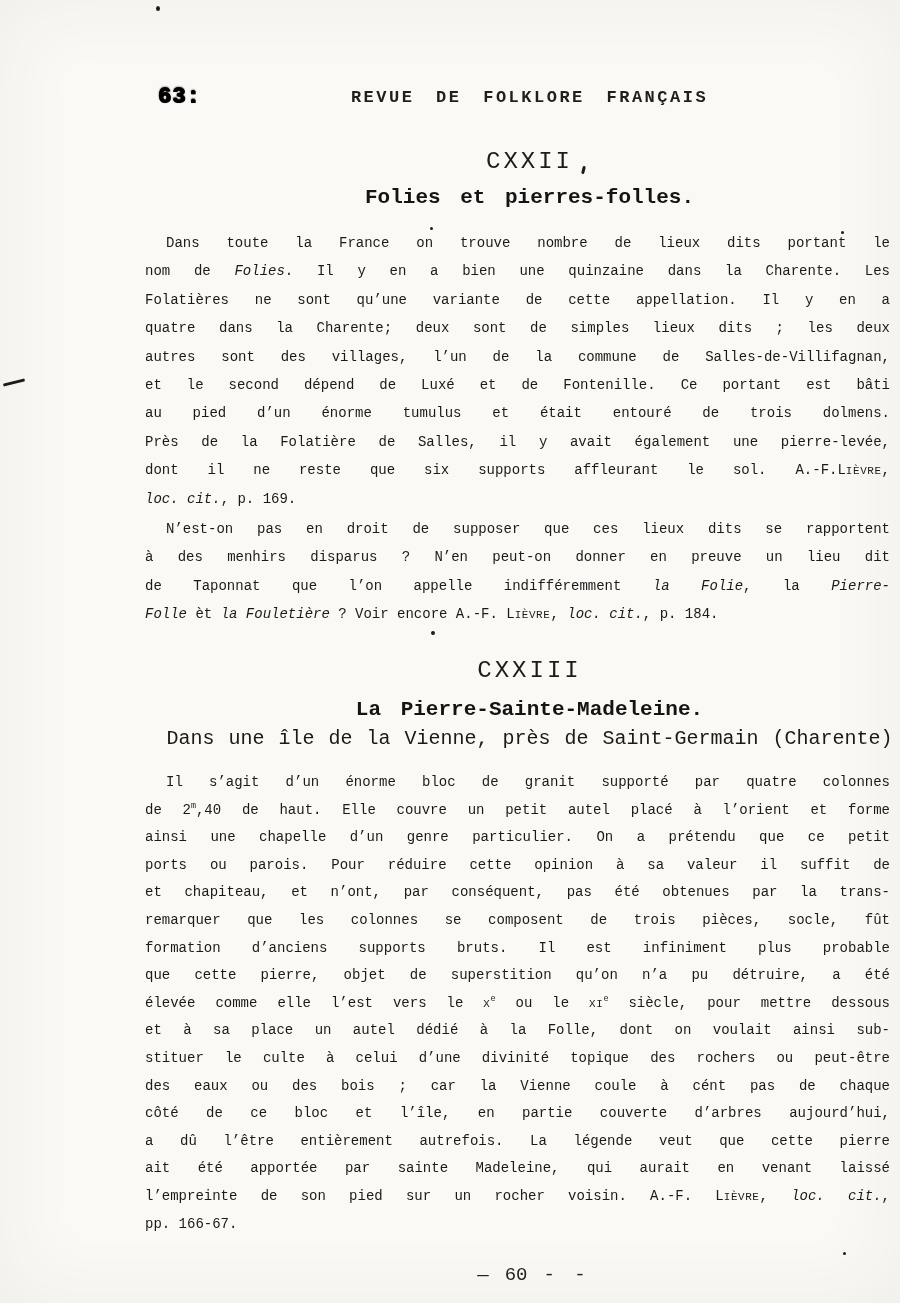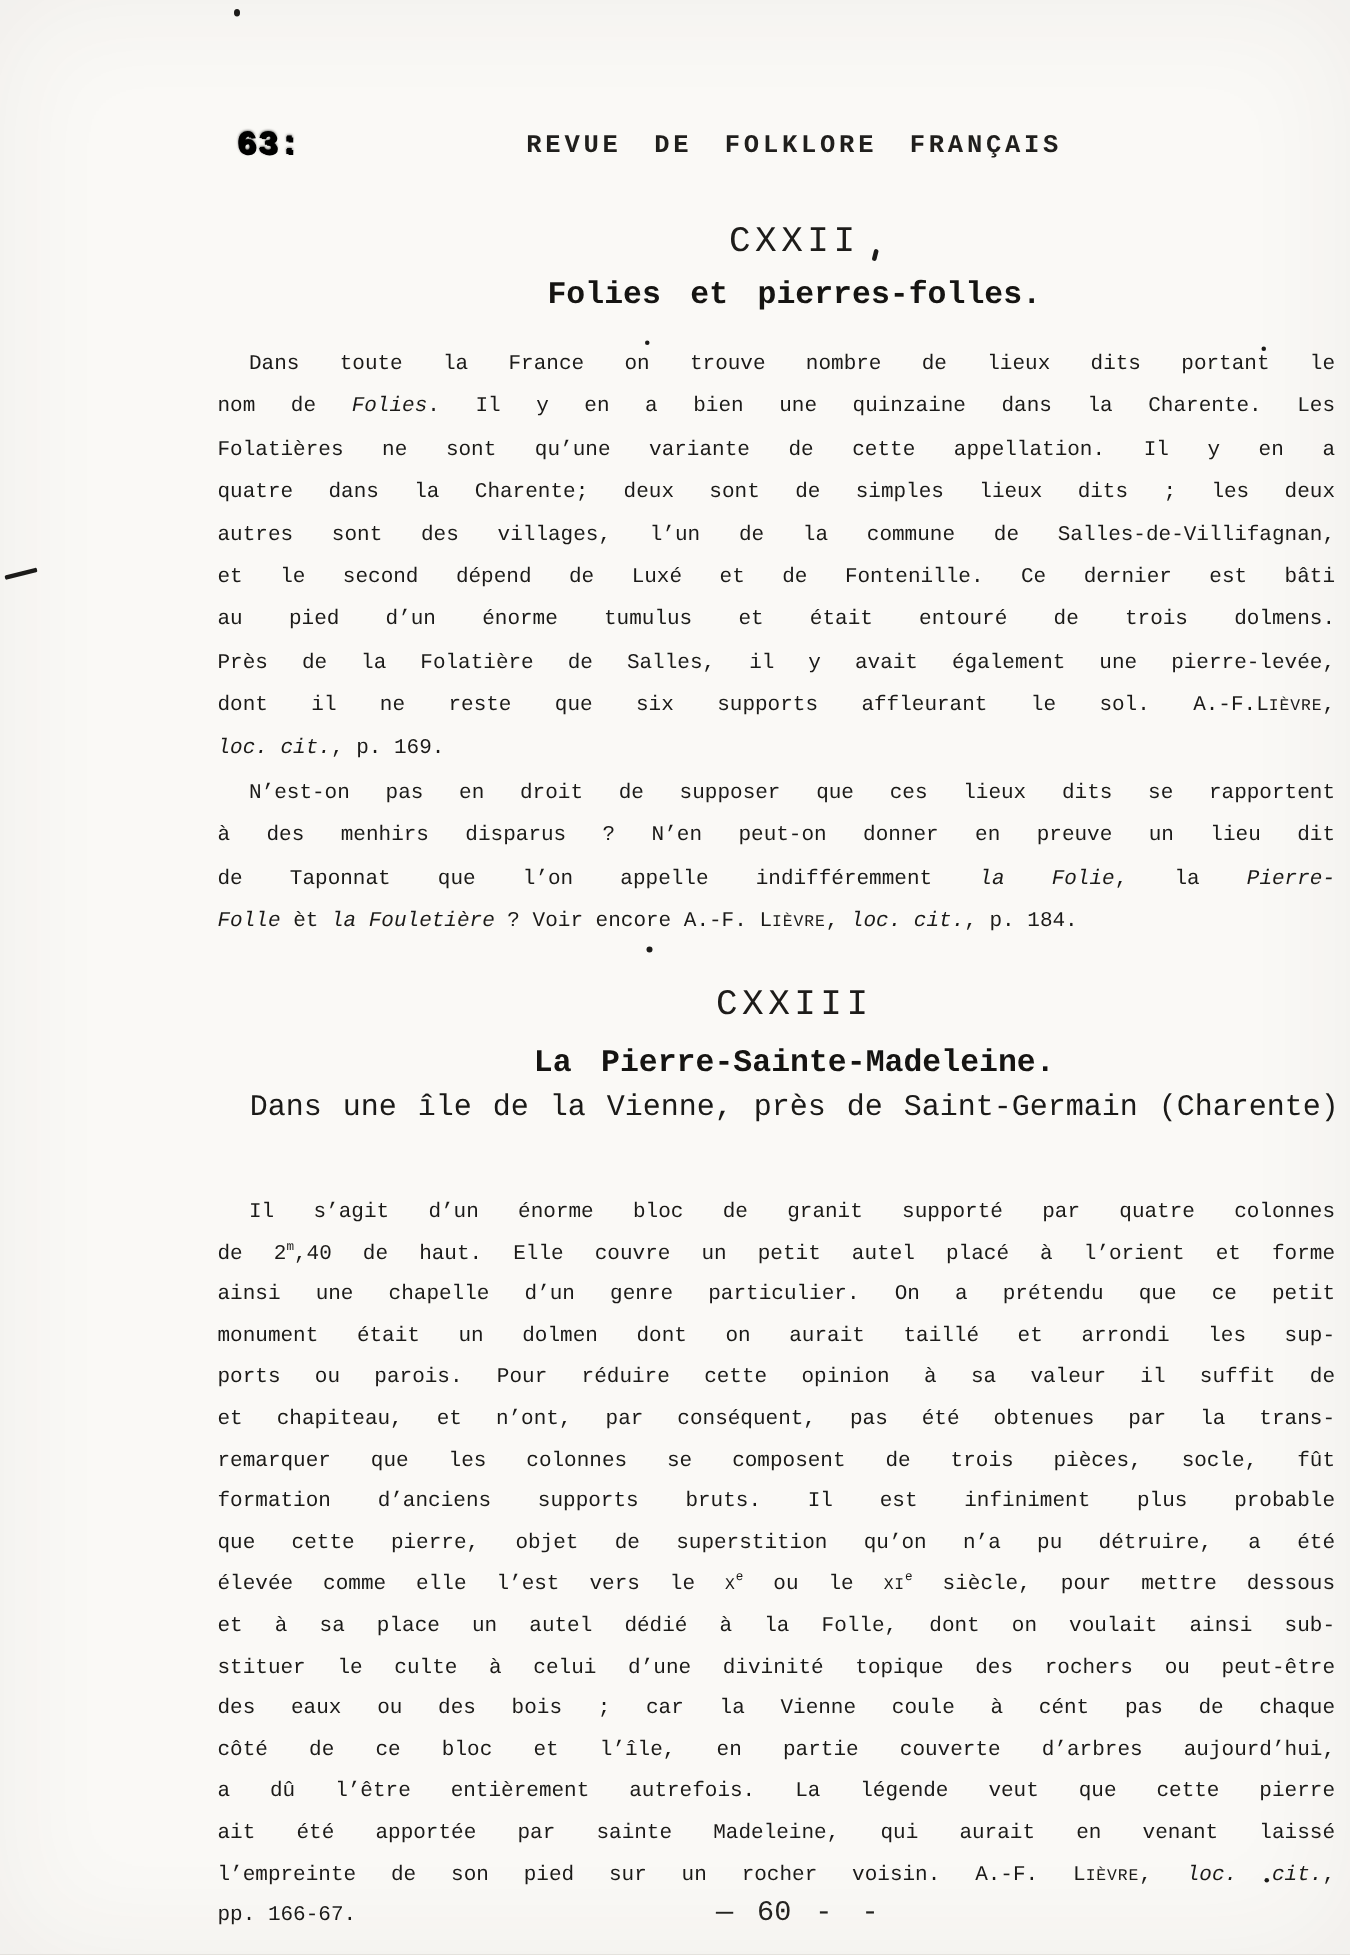--- a/index.html
+++ b/index.html
@@ -33,21 +33,21 @@
   .st1{top:186px;}
   .st2{top:698px;}
   .section-subtitle{top:727px;font-size:20px;word-spacing:2px;}
   .para{
     position:absolute;left:145px;width:745px;
     font-size:14px;
     color:#1b1a18;
   }
   .p1{top:229px;}
   .p2{top:515px;}
-  .p3{top:795px;}
+  .p3{top:769px;}
   .p1 .line,.p2 .line{line-height:28.4px;height:28.4px;}
   .p3 .line{line-height:27.6px;height:27.6px;}
   .line{
     text-align:justify;
     text-align-last:justify;
     text-justify:inter-word;
     white-space:nowrap;
   }
   .line.para-end{text-align-last:left;}
   .para .line:first-child{text-indent:21px;}
@@ -78,21 +78,21 @@
   <div class="centered section-number sn1">CXXII</div>
 
   <div class="centered section-title st1">Folies et pierres-folles.</div>
 
   <div class="para p1">
       <div class="line">Dans toute la France on trouve nombre de lieux dits portant le</div>
       <div class="line">nom de <i>Folies</i>. Il y en a bien une quinzaine dans la Charente. Les</div>
       <div class="line">Folatières ne sont qu’une variante de cette appellation. Il y en a</div>
       <div class="line">quatre dans la Charente; deux sont de simples lieux dits ; les deux</div>
       <div class="line">autres sont des villages, l’un de la commune de Salles-de-Villifagnan,</div>
-      <div class="line">et le second dépend de Luxé et de Fontenille. Ce dernier est bâti</div>
+      <div class="line">et le second dépend de Luxé et de Fontenille. Ce portant est bâti</div>
       <div class="line">au pied d’un énorme tumulus et était entouré de trois dolmens.</div>
       <div class="line">Près de la Folatière de Salles, il y avait également une pierre-levée,</div>
       <div class="line">dont il ne reste que six supports affleurant le sol. A.-F.L<span class="sc">ièvre</span>,</div>
       <div class="line para-end"><i>loc. cit.</i>, p. 169.</div>
     </div>
 
   <div class="para p2">
       <div class="line">N’est-on pas en droit de supposer que ces lieux dits se rapportent</div>
       <div class="line">à des menhirs disparus ? N’en peut-on donner en preuve un lieu dit</div>
       <div class="line">de Taponnat que l’on appelle indifféremment <i>la Folie</i>, la <i>Pierre-</i></div>
@@ -102,21 +102,20 @@
   <div class="centered section-number sn2">CXXIII</div>
 
   <div class="centered section-title st2">La Pierre-Sainte-Madeleine.</div>
 
   <div class="centered section-subtitle">Dans une île de la Vienne, près de Saint-Germain (Charente)</div>
 
   <div class="para p3">
       <div class="line">Il s’agit d’un énorme bloc de granit supporté par quatre colonnes</div>
       <div class="line">de 2<sup>m</sup>,40 de haut. Elle couvre un petit autel placé à l’orient et forme</div>
       <div class="line">ainsi une chapelle d’un genre particulier. On a prétendu que ce petit</div>
-      <div class="line">monument était un dolmen dont on aurait taillé et arrondi les sup-</div>
       <div class="line">ports ou parois. Pour réduire cette opinion à sa valeur il suffit de</div>
       <div class="line">et chapiteau, et n’ont, par conséquent, pas été obtenues par la trans-</div>
       <div class="line">remarquer que les colonnes se composent de trois pièces, socle, fût</div>
       <div class="line">formation d’anciens supports bruts. Il est infiniment plus probable</div>
       <div class="line">que cette pierre, objet de superstition qu’on n’a pu détruire, a été</div>
       <div class="line">élevée comme elle l’est vers le <span class="sc">x</span><sup>e</sup> ou le <span class="sc">xi</span><sup>e</sup> siècle, pour mettre dessous</div>
       <div class="line">et à sa place un autel dédié à la Folle, dont on voulait ainsi sub-</div>
       <div class="line">stituer le culte à celui d’une divinité topique des rochers ou peut-être</div>
       <div class="line">des eaux ou des bois ; car la Vienne coule à cént pas de chaque</div>
       <div class="line">côté de ce bloc et l’île, en partie couverte d’arbres aujourd’hui,</div>

